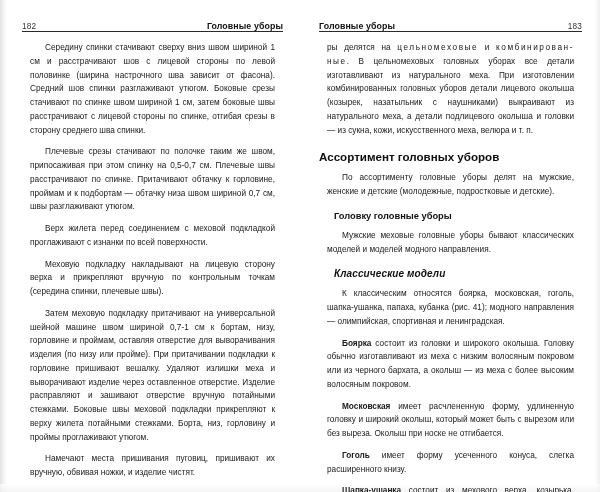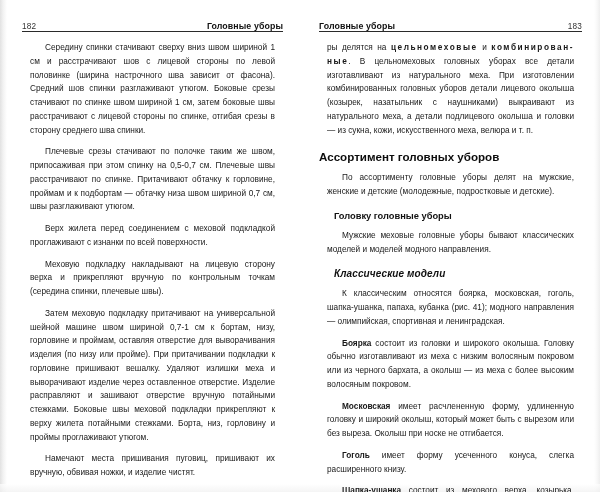--- a/index.html
+++ b/index.html
@@ -86,21 +86,21 @@
     line-height: 13.75px;
     text-align: justify;
     text-justify: inter-word;
     color: #191919;
     -webkit-font-smoothing: antialiased;
   }
   .body p.ind { text-indent: 15px; }
   .body p.noind { text-indent: 0; }
 
   .lead { font-weight: bold; }
-  .spaced { letter-spacing: 1.55px; font-weight: bold; }
+  .spaced { letter-spacing: 1.55px; }
 
   
   h1.chapter {
     margin: 22px 0 9px 0;
     font-size: 13.2px;
     font-weight: bold;
     letter-spacing: .25px;
     color: #0d0d0d;
   }
   h2.section {

